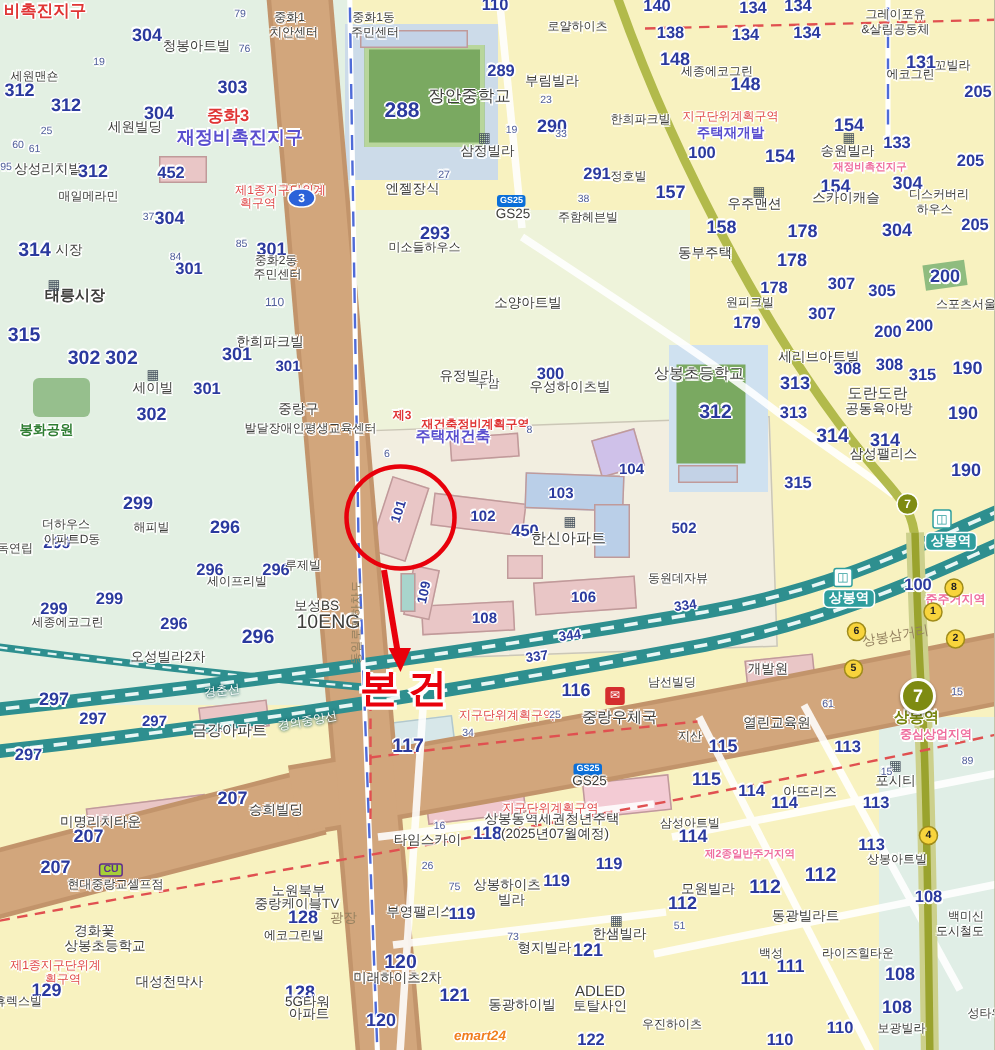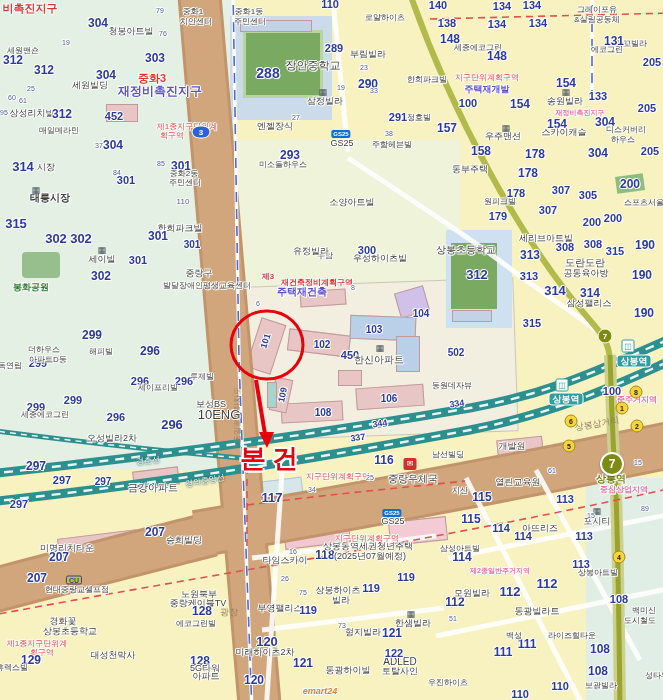--- a/index.html
+++ b/index.html
@@ -387,21 +387,21 @@
       <span class="lbl ns" style="left: 303px; top: 592px; font-size: 7px; transform: translate(-50%, -50%);">75</span>
       <span class="lbl ns" style="left: 342px; top: 625px; font-size: 7px; transform: translate(-50%, -50%);">73</span>
       <span class="lbl n" style="left: 267px; top: 641px; font-size: 13px; transform: translate(-50%, -50%);">120</span>
       <span class="lbl nm" style="left: 265px; top: 652px; font-size: 9px; transform: translate(-50%, -50%);">미래하이츠2차</span>
       <span class="lbl n" style="left: 303px; top: 663px; font-size: 12px; transform: translate(-50%, -50%);">121</span>
       <span class="lbl nm" style="left: 348px; top: 670px; font-size: 9px; transform: translate(-50%, -50%);">동광하이빌</span>
       <span class="lbl nm" style="left: 400px; top: 662px; font-size: 10px; transform: translate(-50%, -50%);">ADLED</span>
       <span class="lbl nm" style="left: 400px; top: 671px; font-size: 9px; transform: translate(-50%, -50%);">토탈사인</span>
       <span class="lbl n" style="left: 254px; top: 680px; font-size: 12px; transform: translate(-50%, -50%);">120</span>
       <span class="lbl em" style="left: 320px; top: 691px; font-size: 9px; transform: translate(-50%, -50%);">emart24</span>
-      <span class="lbl n" style="left: 388px; top: 653px; font-size: 11px; transform: translate(-50%, -50%); padding-left: 12px;">122</span>
+      <span class="lbl n" style="left: 388px; top: 694px; font-size: 11px; transform: translate(-50%, -50%); padding-left: 12px;">122</span>
       <span class="lbl nm" style="left: 448px; top: 683px; font-size: 8px; transform: translate(-50%, -50%);">우진하이츠</span>
       <span class="lbl nm" style="left: 113px; top: 655px; font-size: 9px; transform: translate(-50%, -50%);">대성천막사</span>
       <span class="lbl rs" style="left: 37px; top: 644px; font-size: 8px; transform: translate(-50%, -50%);">제1종지구단위계</span>
       <span class="lbl rs" style="left: 42px; top: 653px; font-size: 8px; transform: translate(-50%, -50%);">획구역</span>
       <span class="lbl n" style="left: 31px; top: 660px; font-size: 12px; transform: translate(-50%, -50%);">129</span>
       <span class="lbl nm" style="left: 12px; top: 668px; font-size: 8px; transform: translate(-50%, -50%);">휴렉스빌</span>
       <span class="lbl nm" style="left: 63px; top: 621px; font-size: 9px; transform: translate(-50%, -50%);">경화꽃</span>
       <span class="lbl nm" style="left: 70px; top: 631px; font-size: 9px; transform: translate(-50%, -50%);">상봉초등학교</span>
       <span class="lbl nm" style="left: 67px; top: 548px; font-size: 9px; transform: translate(-50%, -50%);">미명리치타운</span>
       <span class="lbl n" style="left: 59px; top: 557px; font-size: 12px; transform: translate(-50%, -50%);">207</span>

